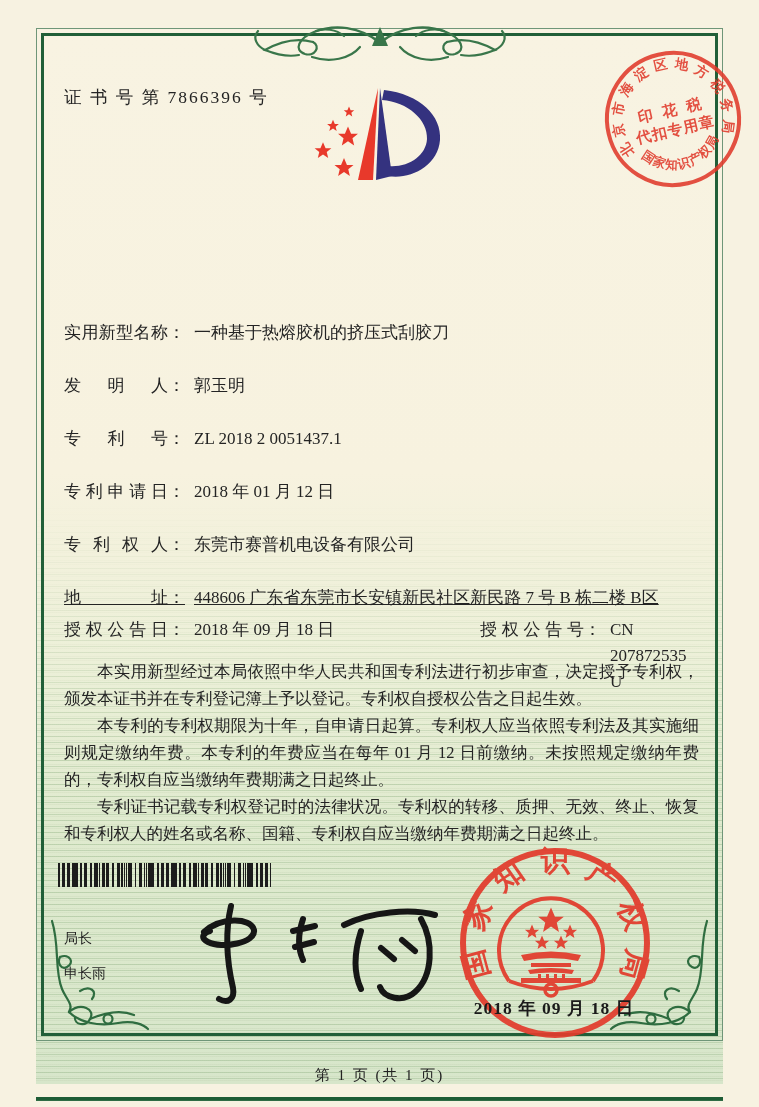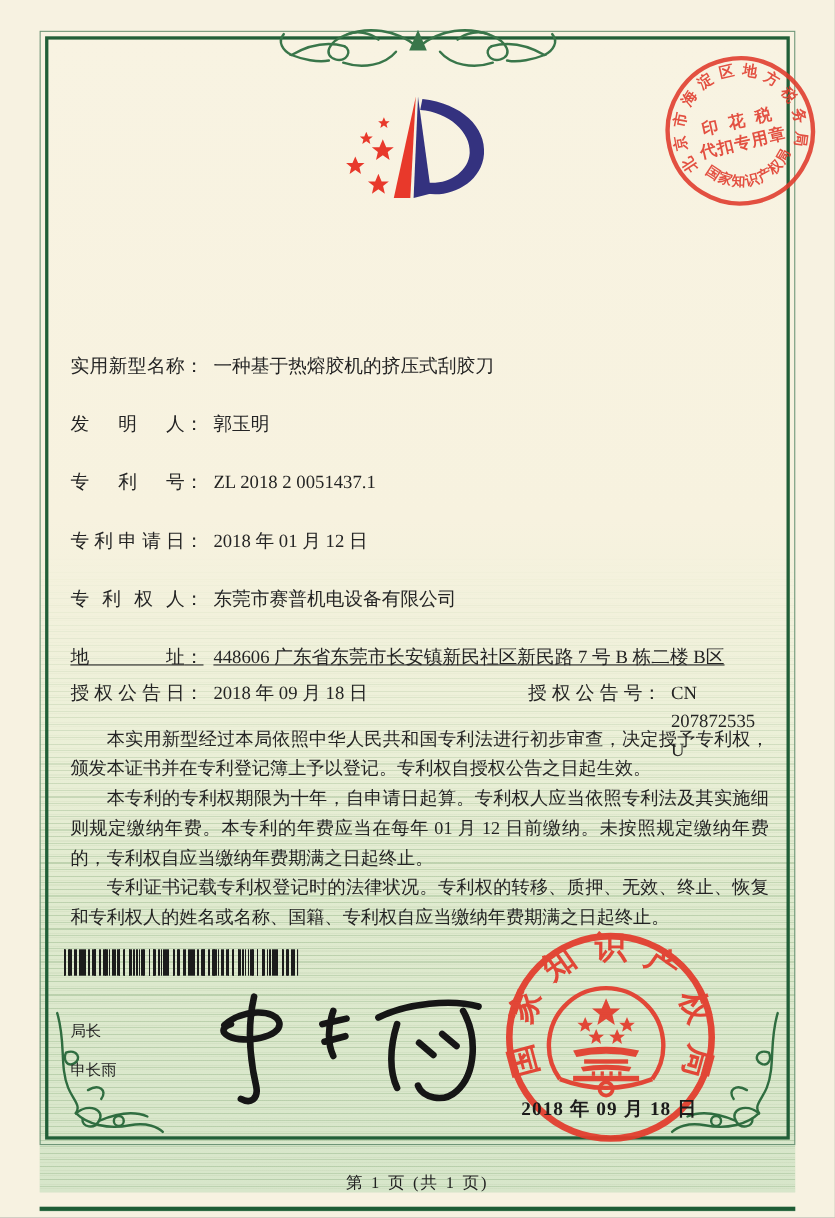--- a/index.html
+++ b/index.html
@@ -121,20 +121,21 @@
           <path d="M23,93 C35,83 50,90 44,100 C40,108 28,106 29,98"></path>
           <path d="M23,93 C33,103 52,108 72,104 C88,101 98,106 102,110"></path>
           <path d="M44,100 C58,94 74,90 88,96"></path>
           <path d="M14,38 C24,34 29,44 21,48 C15,51 11,44 14,38"></path>
           <path d="M34,72 C44,66 52,72 46,80"></path>
           <circle cx="62" cy="100" r="4.5"></circle>
         </g>
       </svg>
     </div>
 
+    <div class="certno">证 书 号 第 7866396 号</div>
 
     <svg class="logo" width="176" height="136" viewBox="0 0 176 136">
       <defs>
         <path id="lstar" d="M0,-10 L2.94,-3.09 9.51,-3.09 4.26,1.18 5.88,8.09 0,4 -5.88,8.09 -4.26,1.18 -9.51,-3.09 -2.94,-3.09 Z"></path>
       </defs>
 
       <path d="M92,26 C128,30 150,52 148,76 C146,102 118,116 96,112 L96,102 C116,104 134,92 135,75 C136,56 116,38 90,36 Z" fill="#34327f"></path>
 
       <path d="M86,24 L66,116 L81,116 Z" fill="#e8392b"></path>
       <path d="M88,24 L84,116 L100,112 Z" fill="#34327f"></path>

